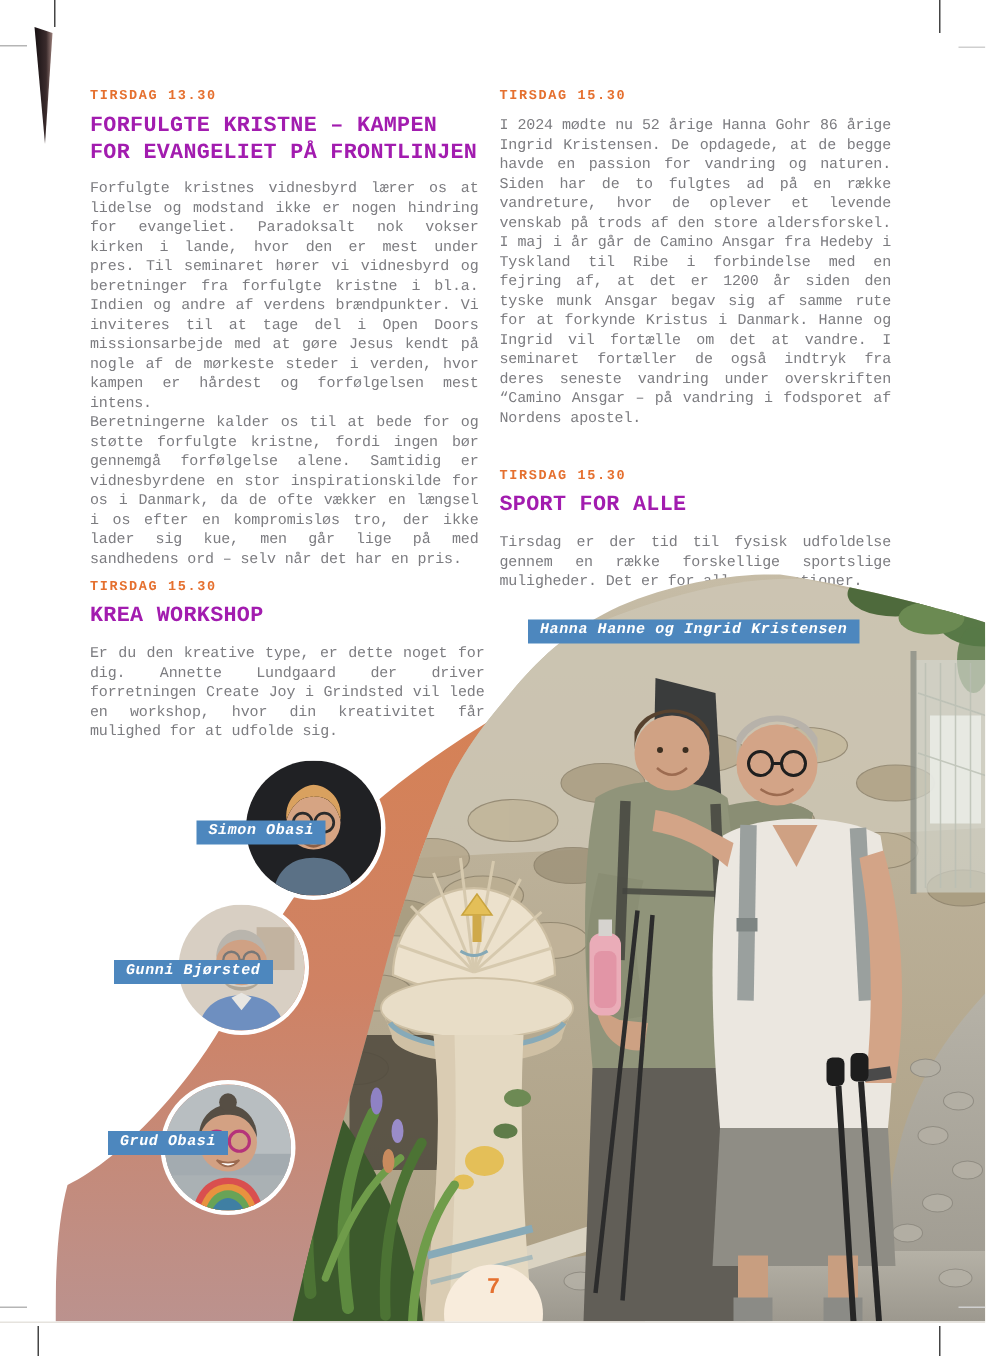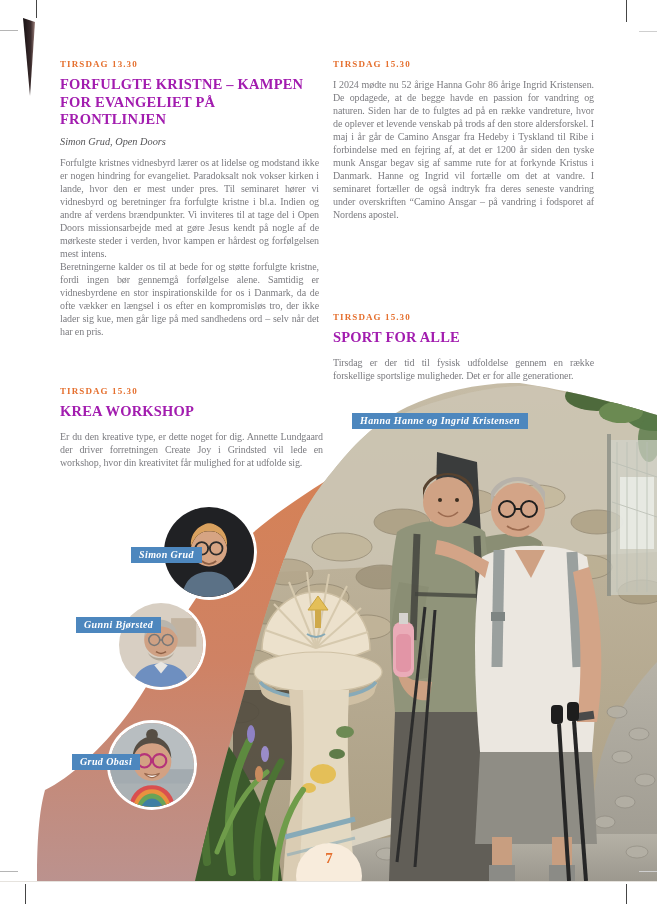--- a/index.html
+++ b/index.html
@@ -1,17 +1,17 @@
 <!DOCTYPE html>
 <html><head>
 <meta charset="utf-8">
 <style>
   html,body{margin:0;padding:0;background:#ffffff;}
   .sheet{position:relative;width:657px;height:904px;background:#ffffff;overflow:hidden;
-         font-family:Liberation Serif, serif;}
+         font-family:Liberation Mono, monospace;}
   
   .session{position:absolute;}
   .s-forfulgte{left:60px;top:59px;width:259px;}
   .s-camino{left:333px;top:59px;width:261px;}
   .s-sport{left:333px;top:312px;width:261px;}
   .s-krea{left:60px;top:386px;width:263px;}
   .tag{font-size:9px;font-weight:bold;letter-spacing:1.1px;color:#e5702f;margin:0;}
   .hed{font-size:14.5px;font-weight:bold;line-height:17.5px;letter-spacing:.2px;
        color:#a21caf;margin:7px 0 0 0;}
   .byline{font-size:10.3px;font-style:italic;color:#555558;margin:7px 0 0 0;}
@@ -26,21 +26,21 @@
   .av-simon{left:164px;top:507px;width:90px;height:90px;}
   .av-gunni{left:119px;top:603px;width:84px;height:84px;}
   .av-rikke{left:110px;top:723px;width:84px;height:84px;}
   .avatar svg{display:block;width:100%;height:100%;}
   
   .badge{position:absolute;z-index:30;background:#4d87be;color:#ffffff;
          font-size:10px;font-style:italic;font-weight:bold;letter-spacing:.4px;
          padding:2px 8px 3px 8px;white-space:nowrap;}
   .bg-hanna{left:352px;top:413px;}
   .bg-simon{left:131px;top:547px;}
-  .bg-gunni{left:76px;top:617px;}
+  .bg-gunni{left:76px;top:640px;}
   .bg-rikke{left:72px;top:754px;}
   
   .pagenum{position:absolute;left:296px;top:843px;width:66px;height:66px;border-radius:50%;
            background:#f8ecdc;z-index:40;text-align:center;}
   .pagenum span{display:block;margin-top:7px;font-size:15px;font-weight:bold;color:#e5702f;}
   
   .trim{position:absolute;left:0;top:881px;width:657px;height:23px;background:#ffffff;
         z-index:50;border-top:1px solid #e6e3de;box-sizing:border-box;}
   
   .mark{position:absolute;z-index:60;}
@@ -70,21 +70,20 @@
           <stop offset=".65" stop-color="#3a2b2c"></stop>
           <stop offset="1" stop-color="#9b7f7a"></stop>
       </linearGradient>
     </defs>
     <path d="M5,4 L17,8 L12,82 Z" fill="url(#bladeG)"></path>
   </svg>
 
   <div class="session s-forfulgte">
     <p class="tag">TIRSDAG 13.30</p>
     <h2 class="hed">FORFULGTE KRISTNE – KAMPEN FOR EVANGELIET PÅ FRONTLINJEN</h2>
-    <p class="byline">Simon Grud, Open Doors</p>
     <div class="bod">
       <p>Forfulgte kristnes vidnesbyrd lærer os at lidelse og modstand ikke er nogen hindring for evangeliet. Paradoksalt nok vokser kirken i lande, hvor den er mest under pres. Til seminaret hører vi vidnesbyrd og beretninger fra forfulgte kristne i bl.a. Indien og andre af verdens brændpunkter. Vi inviteres til at tage del i Open Doors missionsarbejde med at gøre Jesus kendt på nogle af de mørkeste steder i verden, hvor kampen er hårdest og forfølgelsen mest intens.</p>
       <p>Beretningerne kalder os til at bede for og støtte forfulgte kristne, fordi ingen bør gennemgå forfølgelse alene. Samtidig er vidnesbyrdene en stor inspirationskilde for os i Danmark, da de ofte vækker en længsel i os efter en kompromisløs tro, der ikke lader sig kue, men går lige på med sandhedens ord – selv når det har en pris.</p>
     </div>
   </div>
 
   <div class="session s-camino">
     <p class="tag">TIRSDAG 15.30</p>
     <div class="bod">
       <p>I 2024 mødte nu 52 årige Hanna Gohr 86 årige Ingrid Kristensen. De opdagede, at de begge havde en passion for vandring og naturen. Siden har de to fulgtes ad på en række vandreture, hvor de oplever et levende venskab på trods af den store aldersforskel. I maj i år går de Camino Ansgar fra Hedeby i Tyskland til Ribe i forbindelse med en fejring af, at det er 1200 år siden den tyske munk Ansgar begav sig af samme rute for at forkynde Kristus i Danmark. Hanne og Ingrid vil fortælle om det at vandre. I seminaret fortæller de også indtryk fra deres seneste vandring under overskriften “Camino Ansgar – på vandring i fodsporet af Nordens apostel.</p>
@@ -332,21 +331,21 @@
         <path d="M37,100 C40,94 45,90 50,90 C55,90 60,94 63,100 Z" fill="#3f7fa3"></path>
       </g>
       <circle cx="41" cy="45" r="8" stroke="#b5337a" stroke-width="2.5" fill="none"></circle>
       <circle cx="59" cy="45" r="8" stroke="#b5337a" stroke-width="2.5" fill="none"></circle>
       <line x1="48" y1="45" x2="52" y2="45" stroke="#b5337a" stroke-width="2.5"></line>
       <path d="M41,60 Q50,70 59,60 Q50,64 41,60 Z" fill="#ffffff" stroke="#9c6b50" stroke-width="1.5"></path>
     </svg>
   </div>
 
   <div class="badge bg-hanna">Hanna Hanne og Ingrid Kristensen</div>
-  <div class="badge bg-simon">Simon Grud</div>
+  <div class="badge bg-simon">Simon Obasi</div>
   <div class="badge bg-gunni">Gunni Bjørsted</div>
   <div class="badge bg-rikke">Grud Obasi</div>
 
   <div class="pagenum">
     <span>7</span>
   </div>
 
   <div class="trim"></div>
 
 </div>

